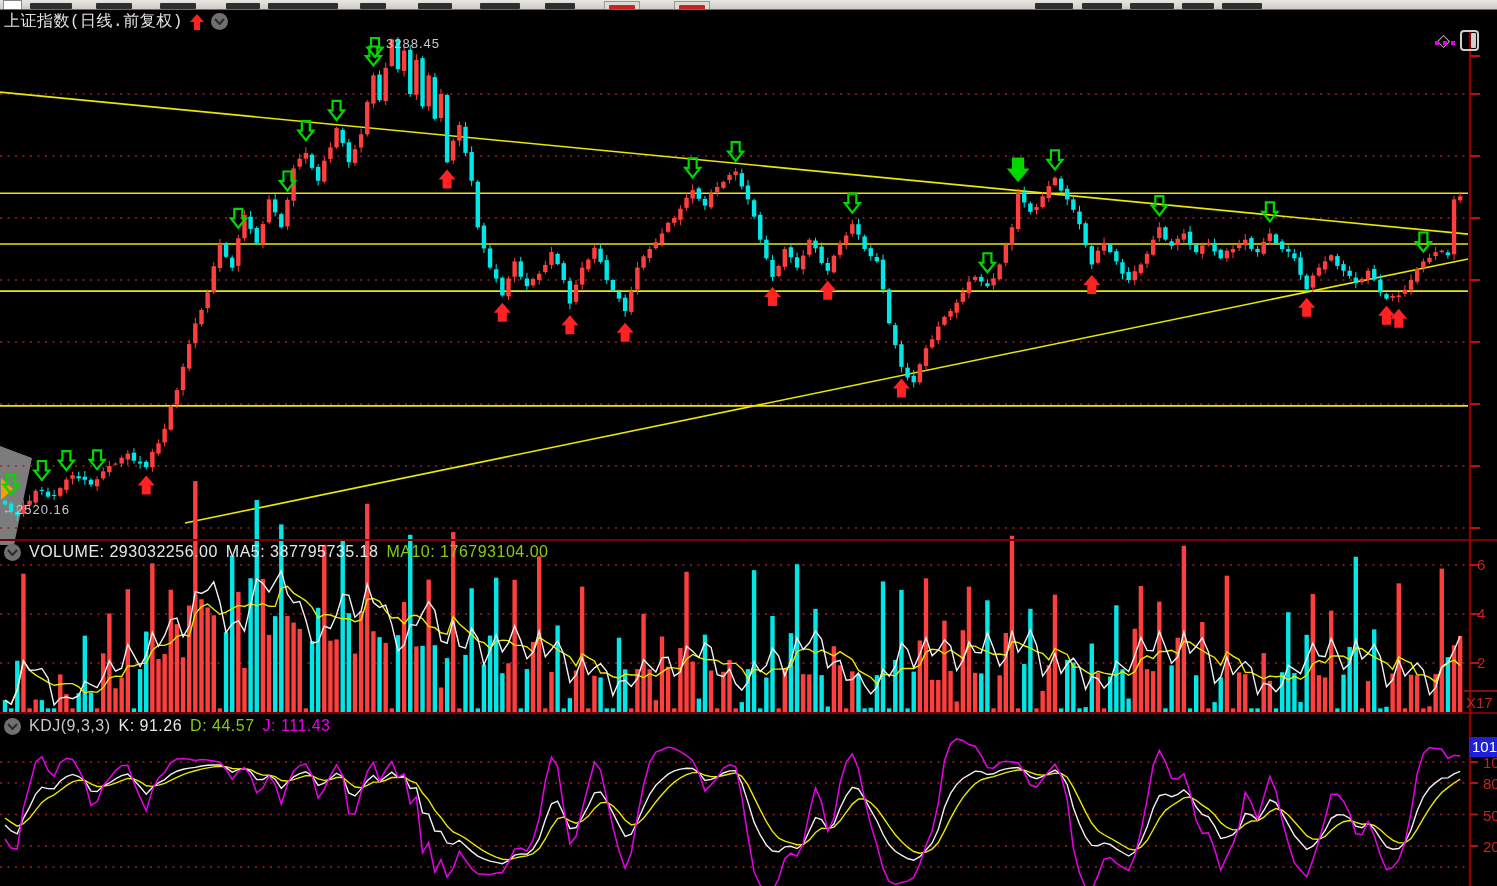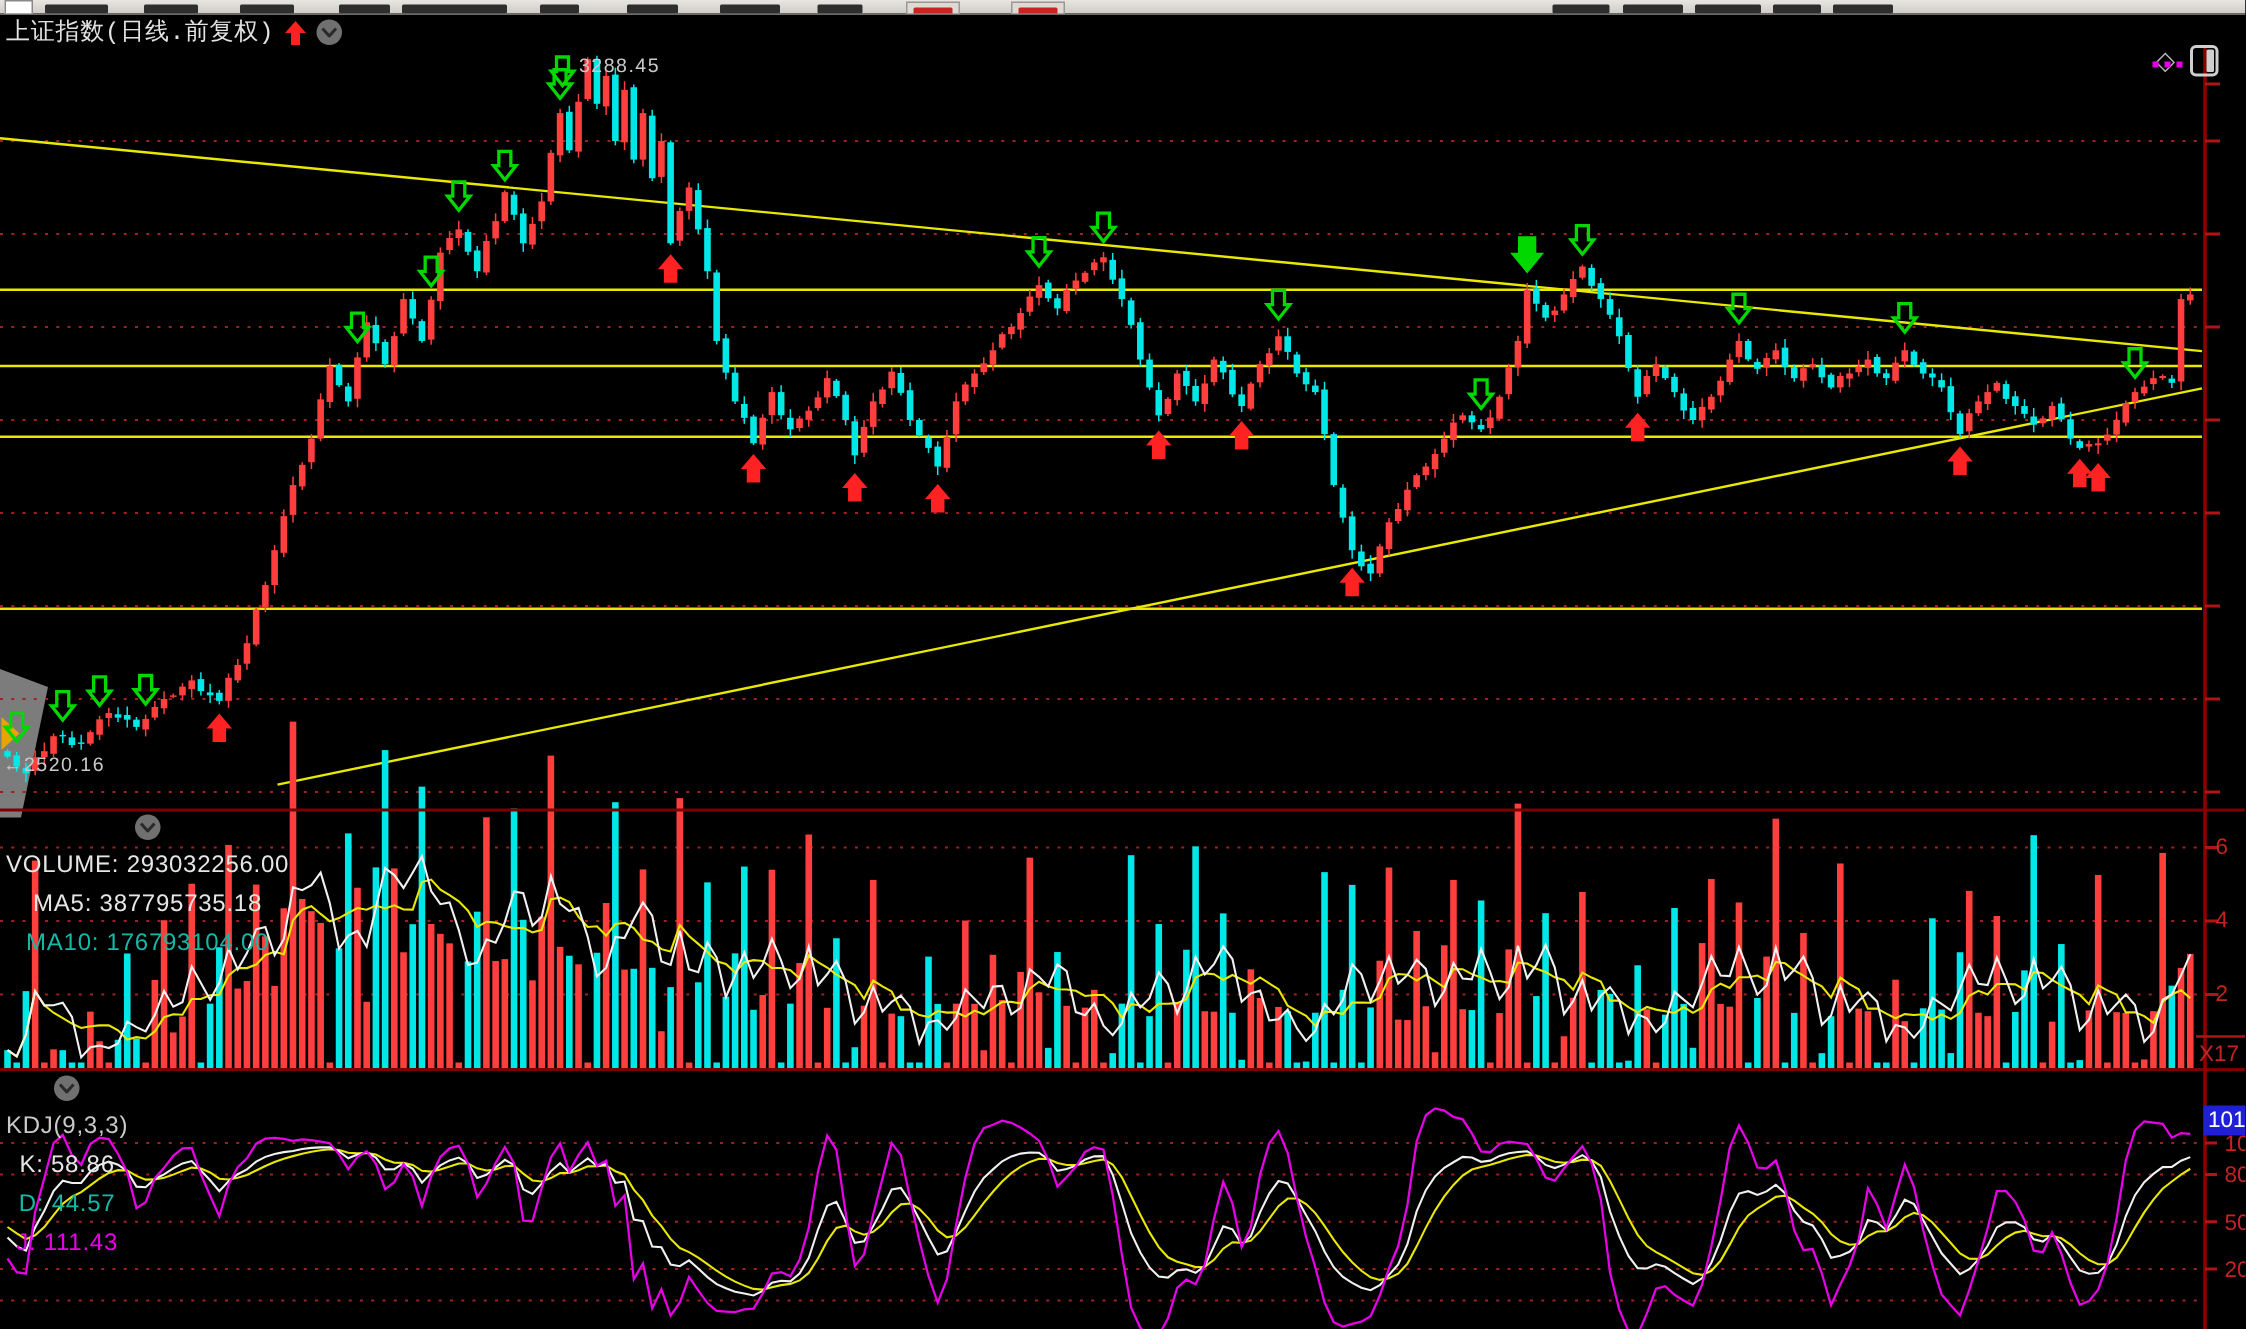--- a/index.html
+++ b/index.html
@@ -21,23 +21,23 @@
   #diamond-icon{color:#b8b8b8;font-size:17px;line-height:17px;}
   #panel-icon{width:15px;height:17px;border:2px solid #cfcfcf;border-radius:4px;position:relative;}
   #panel-icon::after{content:"";position:absolute;right:1px;top:1px;bottom:1px;width:5px;background:#cfcfcf;border-radius:1px;}
   #magenta-dots{position:absolute;right:42px;top:41px;display:flex;gap:4px;z-index:5;}
   #magenta-dots i{width:4px;height:4px;background:#e400e4;display:block;}
   
   #chart{position:absolute;left:0;top:0;z-index:1;}
   
   .price-label{position:absolute;color:#c9c9c9;font-size:13px;letter-spacing:1px;z-index:4;}
   
-  .pane-header{position:absolute;display:flex;align-items:center;gap:8px;z-index:5;font-size:16px;flex-direction:column;}
+  .pane-header{position:absolute;display:flex;align-items:center;gap:8px;z-index:5;font-size:16px;}
   .pane-header .seg{letter-spacing:.5px;}
-  .w{color:#e6e6e6}.gy{color:#c9c9c9}.yl{color:#14b8a6}.mg{color:#e800e8}
+  .w{color:#e6e6e6}.gy{color:#c9c9c9}.yl{color:#84cc16}.mg{color:#e800e8}
   
   .axis-label{position:absolute;color:#c52222;font-size:15px;z-index:4;}
   #kdj-badge{position:absolute;left:1469px;top:737px;width:30px;height:20px;background:#1f1fd8;
     color:#fff;font-size:15px;line-height:20px;padding-left:3px;z-index:6;}
   #vol-unit{position:absolute;left:1466px;top:694px;color:#c52222;font-size:15px;z-index:6;}
 </style>
 </head>
 <body>
 
 <div id="stage">
@@ -925,21 +925,21 @@
     <span class="seg yl">MA10: 176793104.00</span>
   </div>
 
   <div class="pane-header" style="left:4px;top:717px;text-align:right;">
     <span class="circle-icon">
       <svg width="11" height="7">
           <polyline points="1,1 5.5,6 10,1" fill="none" stroke="#2a2a2a" stroke-width="2"></polyline>
         </svg>
     </span>
     <span class="seg gy">KDJ(9,3,3)</span>
-    <span class="seg w">K: 58.86</span>
+    <span class="seg w">K: 91.26</span>
     <span class="seg yl">D: 44.57</span>
     <span class="seg mg">J: 111.43</span>
   </div>
 
   <div id="vol-ticks"></div>
   <div id="vol-unit">X17</div>
   <div id="kdj-badge">101</div>
   <div id="kdj-ticks"></div>
 <div class="axis-label" style="left: 1477px; top: 556px;">6</div>
     <div class="axis-label" style="left: 1477px; top: 605px;">4</div>

